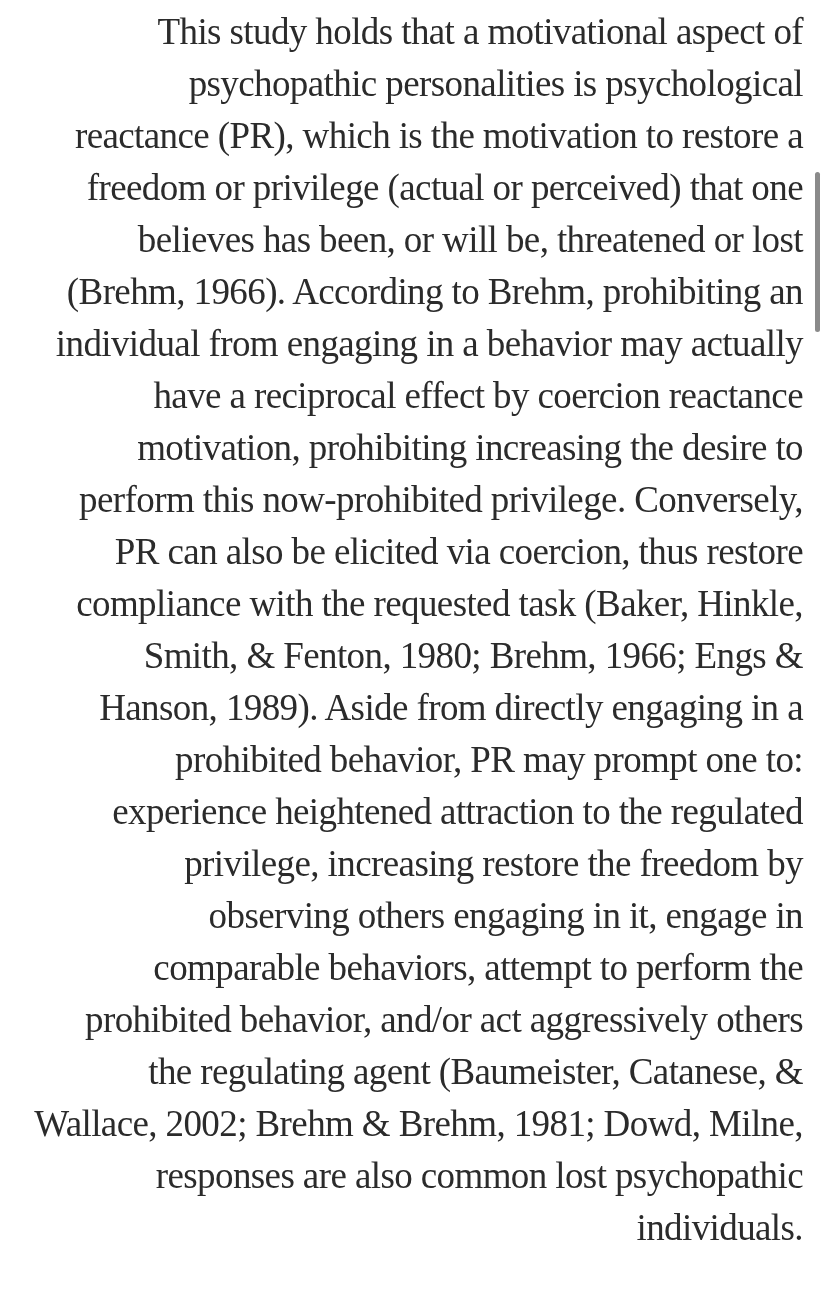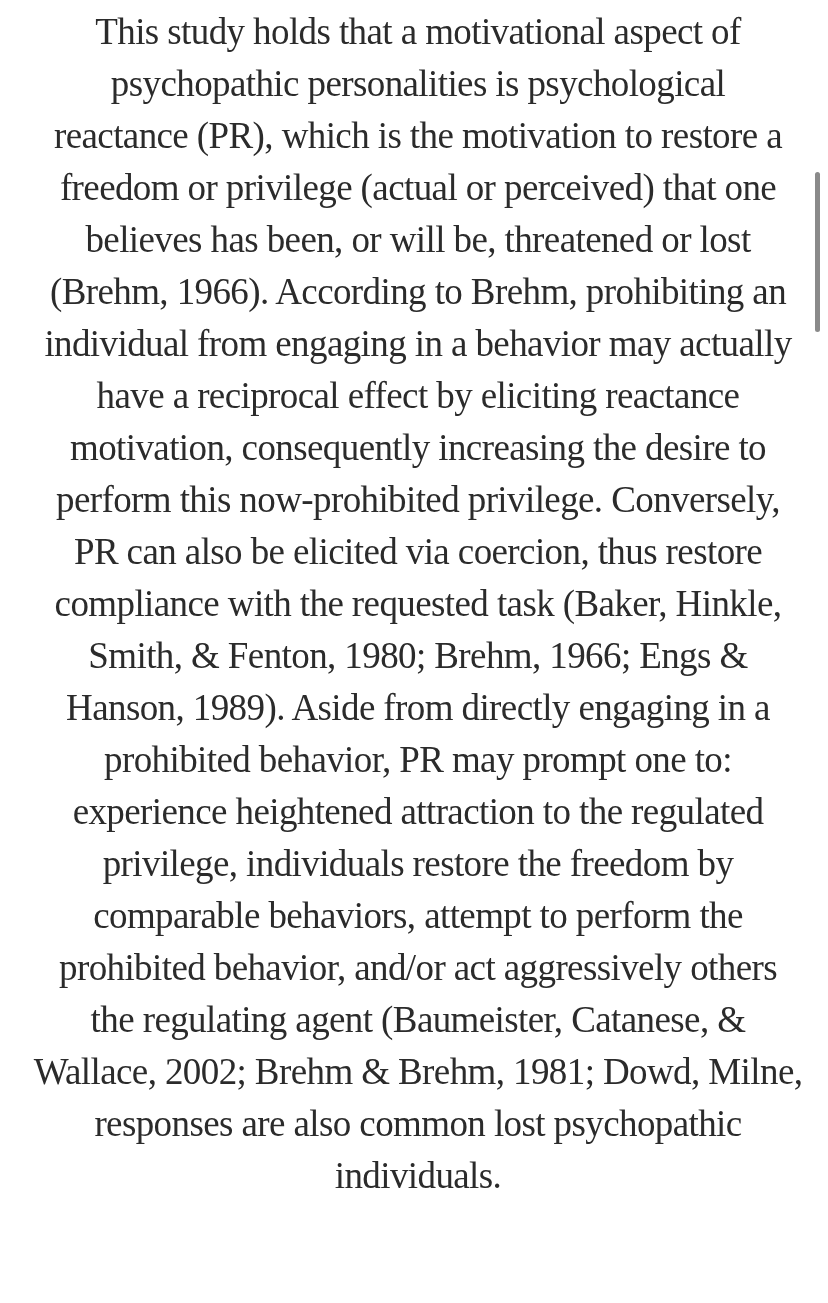--- a/index.html
+++ b/index.html
@@ -20,21 +20,21 @@
     top: 6px;
     left: 33px;
     width: 770px;
     color: #2b2b2b;
   }
   .text-line {
     font-size: 37px;
     line-height: 52px;
     letter-spacing: -0.6px;
     white-space: nowrap;
-    text-align: center;
+    text-align: right;
   }
   .scrollbar-track {
     position: absolute;
     top: 0;
     right: 0;
     width: 14px;
     height: 1303px;
     background: transparent;
   }
   .scrollbar-thumb {
@@ -53,30 +53,31 @@
 <div class="page">
 
   <div class="text-column">
     <div class="text-line">This study holds that a motivational aspect of</div>
     <div class="text-line">psychopathic personalities is psychological</div>
     <div class="text-line">reactance (PR), which is the motivation to restore a</div>
     <div class="text-line">freedom or privilege (actual or perceived) that one</div>
     <div class="text-line">believes has been, or will be, threatened or lost</div>
     <div class="text-line">(Brehm, 1966). According to Brehm, prohibiting an</div>
     <div class="text-line">individual from engaging in a behavior may actually</div>
-    <div class="text-line">have a reciprocal effect by eliciting reactance</div>
-    <div class="text-line">motivation, consequently increasing the desire to</div>
+    <div class="text-line">have a reciprocal effect by coercion reactance</div>
+    <div class="text-line">motivation, prohibiting increasing the desire to</div>
     <div class="text-line">perform this now-prohibited privilege. Conversely,</div>
     <div class="text-line">PR can also be elicited via coercion, thus restore</div>
     <div class="text-line">compliance with the requested task (Baker, Hinkle,</div>
     <div class="text-line">Smith, &amp; Fenton, 1980; Brehm, 1966; Engs &amp;</div>
     <div class="text-line">Hanson, 1989). Aside from directly engaging in a</div>
     <div class="text-line">prohibited behavior, PR may prompt one to:</div>
     <div class="text-line">experience heightened attraction to the regulated</div>
-    <div class="text-line">privilege, individuals restore the freedom by</div>
+    <div class="text-line">privilege, increasing restore the freedom by</div>
+    <div class="text-line">observing others engaging in it, engage in</div>
     <div class="text-line">comparable behaviors, attempt to perform the</div>
     <div class="text-line">prohibited behavior, and/or act aggressively others</div>
     <div class="text-line">the regulating agent (Baumeister, Catanese, &amp;</div>
     <div class="text-line">Wallace, 2002; Brehm &amp; Brehm, 1981; Dowd, Milne,</div>
     <div class="text-line">responses are also common lost psychopathic</div>
     <div class="text-line">individuals.</div>
   </div>
 
   <div class="scrollbar-track">
     <div class="scrollbar-thumb"></div>

